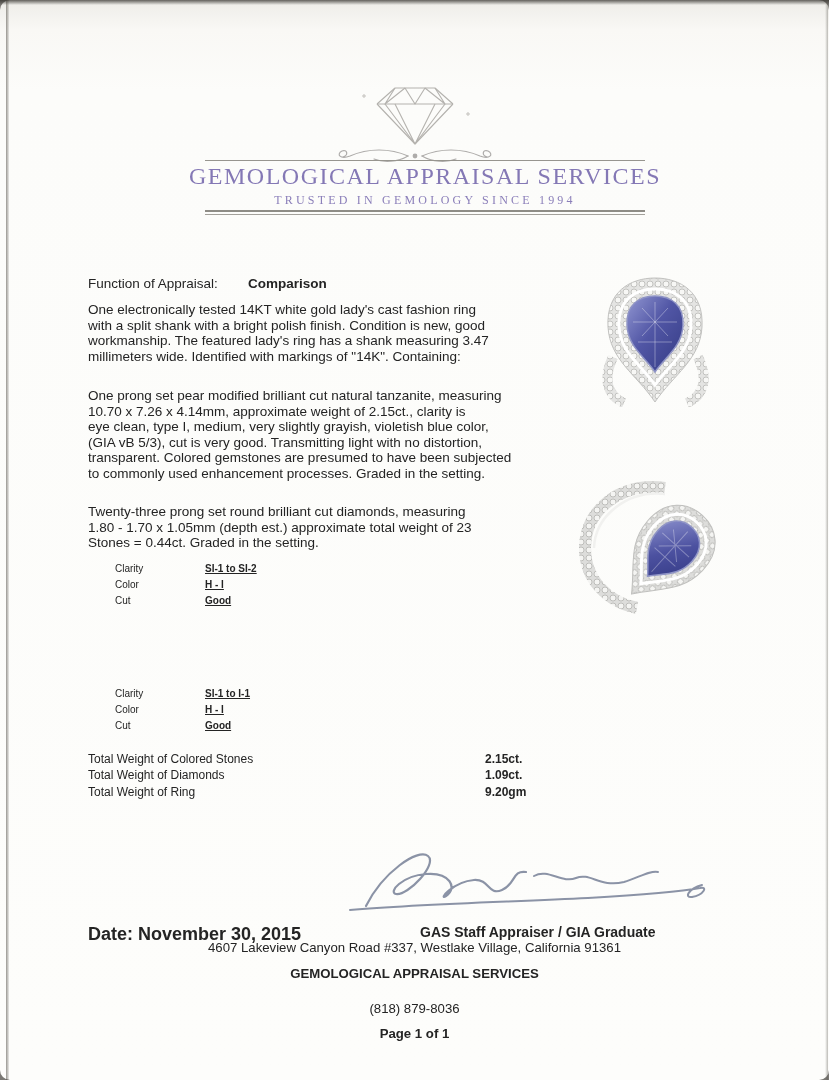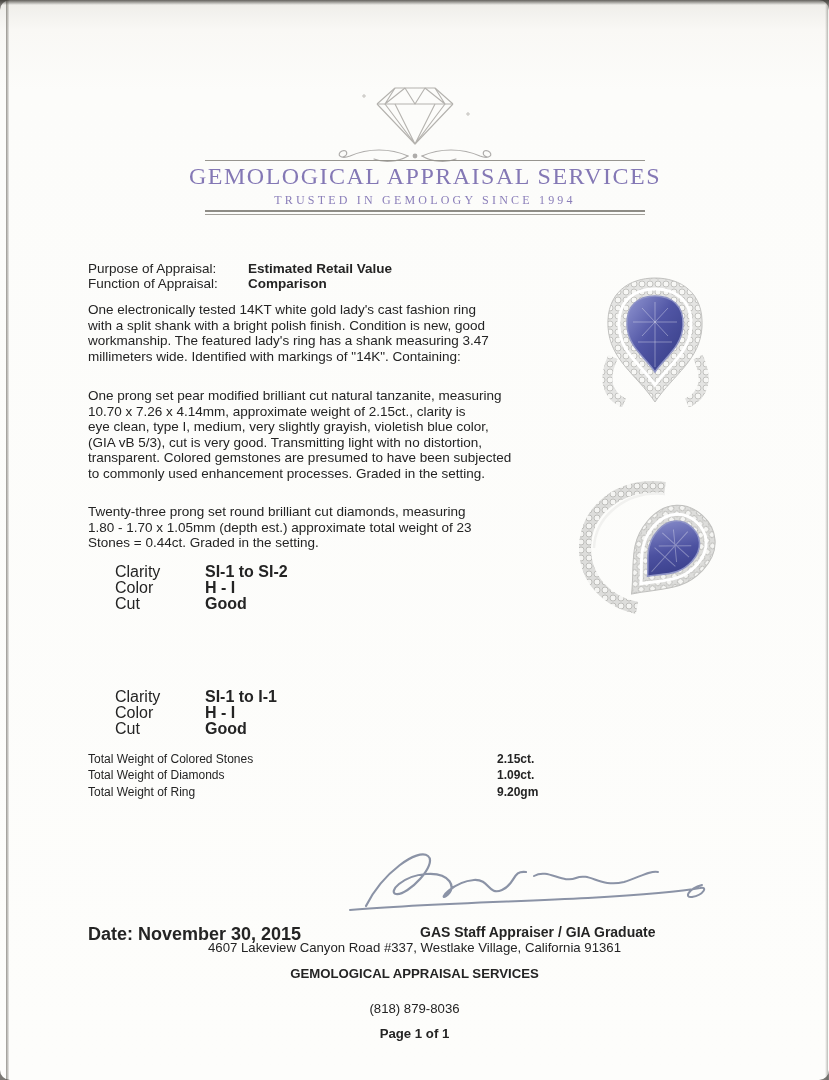--- a/index.html
+++ b/index.html
@@ -40,27 +40,27 @@
     font-family:"Liberation Serif", serif; font-size:12px; letter-spacing:3.2px;
     color:#8a7eb9; font-weight:400;
   }
 
   
   .kv { position:absolute; left:88px; font-size:13.5px; }
   .kv .k { display:inline-block; width:160px; }
   .kv .v { font-weight:bold; }
   .para { position:absolute; left:88px; width:448px; font-size:13.5px;
     line-height:15.5px; white-space:pre-line; }
-  .grades { position:absolute; left:115px; font-size:16px; }
+  .grades { position:absolute; left:115px; font-size:10px;text-decoration:underline; }
   .grow { height:16px; }
   .grow .gl { display:inline-block; width:90px; }
   .grow .gv { font-weight:bold; }
   .totals { position:absolute; left:88px; top:752px; width:460px; font-size:12px; }
   .trow { position:relative; height:16.3px; }
-  .trow .tv { position:absolute; left:397px; font-weight:bold;margin-left:12px; }
+  .trow .tv { position:absolute; left:397px; font-weight:bold; }
 
   .ring1 { position:absolute; left:558px; top:272px; }
   .ring2 { position:absolute; left:545px; top:466px; }
 
   .signature-art { position:absolute; left:338px; top:842px; }
   .date-line { position:absolute; left:88px; top:924px; font-size:18px; font-weight:bold; }
   .appraiser-line { position:absolute; left:420px; top:924px; font-size:14px; font-weight:bold; }
 
   .footer-line { position:absolute; left:0; width:829px; text-align:center; font-size:13.2px; }
   .f-company { top:966px; font-weight:bold; }
@@ -98,23 +98,20 @@
       <path d="M80,12 C70,18 56,19 46,15 M94,12 C104,18 118,19 128,15"></path>
       <circle cx="87" cy="12" r="2.4" fill="#aeacaa" stroke="none"></circle>
     </g>
   </svg>
 
   <div class="hrule top"></div>
   <div class="brand">GEMOLOGICAL APPRAISAL SERVICES</div>
   <div class="tagline">TRUSTED IN GEMOLOGY SINCE 1994</div>
   <div class="hrule-bottom"></div>
 
-  <div class="kv" style="top:261px">
-    <span class="k">Purpose of Appraisal:</span><span class="v">Estimated Retail Value</span>
-  </div>
   <div class="kv" style="top:276px">
     <span class="k">Function of Appraisal:</span><span class="v">Comparison</span>
   </div>
 
   <div class="para" style="top:302px">One electronically tested 14KT white gold lady's cast fashion ring
 with a split shank with a bright polish finish. Condition is new, good
 workmanship. The featured lady's ring has a shank measuring 3.47
 millimeters wide. Identified with markings of "14K".  Containing:</div>
   <div class="para" style="top:388px">One prong set pear modified brilliant cut natural tanzanite, measuring
 10.70 x 7.26 x 4.14mm, approximate weight of 2.15ct., clarity is

